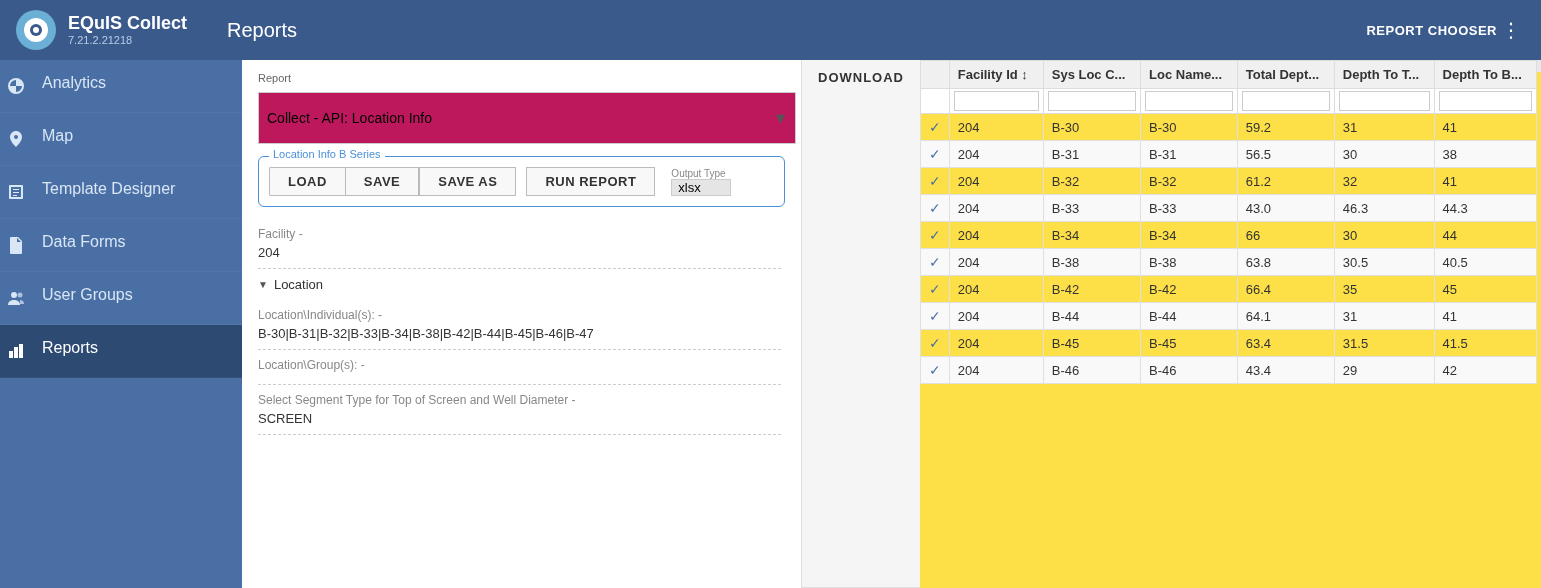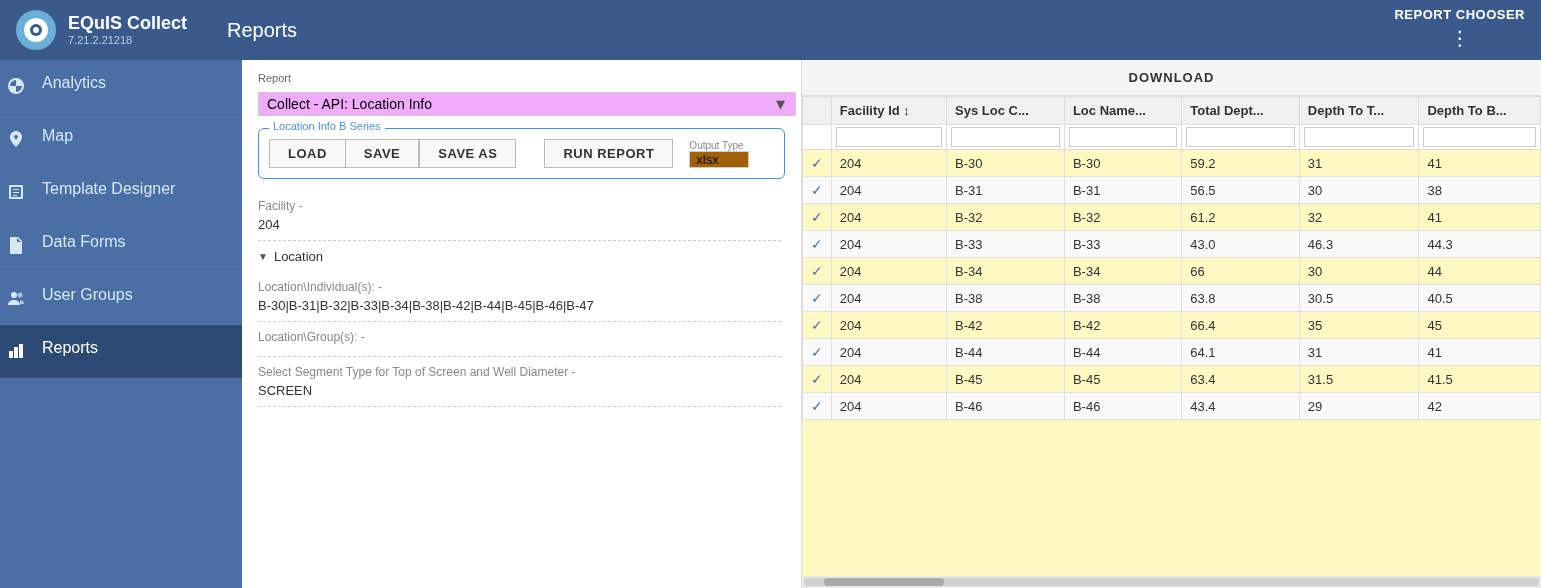--- a/index.html
+++ b/index.html
@@ -42,21 +42,20 @@
       color: white;
       font-size: 20px;
       font-weight: 400;
       margin-left: 40px;
     }
     .topbar-right {
       margin-left: auto;
       display: flex;
       align-items: center;
       gap: 0;
-      flex-direction: column;
     }
     .report-chooser-btn {
       color: white;
       font-size: 13px;
       font-weight: 600;
       letter-spacing: 0.5px;
       background: transparent;
       border: none;
       cursor: pointer;
     }
@@ -133,23 +132,23 @@
     }
 
     .report-select-wrapper {
       padding: 4px 16px 12px;
       display: flex;
       align-items: center;
       gap: 8px;
     }
     .report-select {
       flex: 1;
-      height: 24px;
+      height: 52px;
       border: 1px solid #ccc;
-      background: #f0abfc;
+      background: #be185d;
       font-size: 14px;
       padding: 0 8px;
       appearance: none;
       cursor: pointer;
     }
     .select-arrow {
       font-size: 18px;
       color: #555;
       margin-left: -28px;
       pointer-events: none;
@@ -203,21 +202,21 @@
       display: flex;
       flex-direction: column;
       margin-left: 16px;
     }
     .output-type-label {
       font-size: 10px;
       color: #888;
     }
     .output-type-select {
       border: 1px solid #ccc;
-      background: #a16207;
+      background: #e5e5e5;
       font-size: 13px;
       padding: 0 6px;
       appearance: none;
       cursor: pointer;
       min-width: 60px;
     }
 
     .params-scroll {
       flex: 1;
       overflow-y: auto;
@@ -251,24 +250,24 @@
     }
     .location-triangle {
       margin-right: 6px;
       color: #555;
       font-size: 10px;
     }
 
     
     .right-panel {
       flex: 1;
-      background: #fef9c3;
+      background: #fde047;
       overflow: hidden;
       display: flex;
-      flex-direction: column;
+      flex-direction: row;
     }
     .download-bar {
       background: #f5f5f5;
       border-bottom: 1px solid #ddd;
       padding: 10px 16px;
       text-align: center;
       font-size: 13px;
       font-weight: 600;
       letter-spacing: 1px;
       color: #333;
@@ -438,21 +437,21 @@
         </select>
         <span class="select-arrow">▾</span>
       </div>
 
       <div class="series-box">
         <span class="series-label">Location Info B Series</span>
         <div class="series-buttons">
           <button class="series-btn">LOAD</button>
           <button class="series-btn">SAVE</button>
           <button class="series-btn">SAVE AS</button>
-          <button class="run-report-btn" style="margin-left:28px;">RUN REPORT</button>
+          <button class="run-report-btn" style="margin-left:10px;">RUN REPORT</button>
           <div class="output-type-wrapper">
             <span class="output-type-label">Output Type</span>
             <select class="output-type-select">
               <option>xlsx</option>
               <option>pdf</option>
               <option>csv</option>
             </select>
           </div>
         </div>
       </div>

